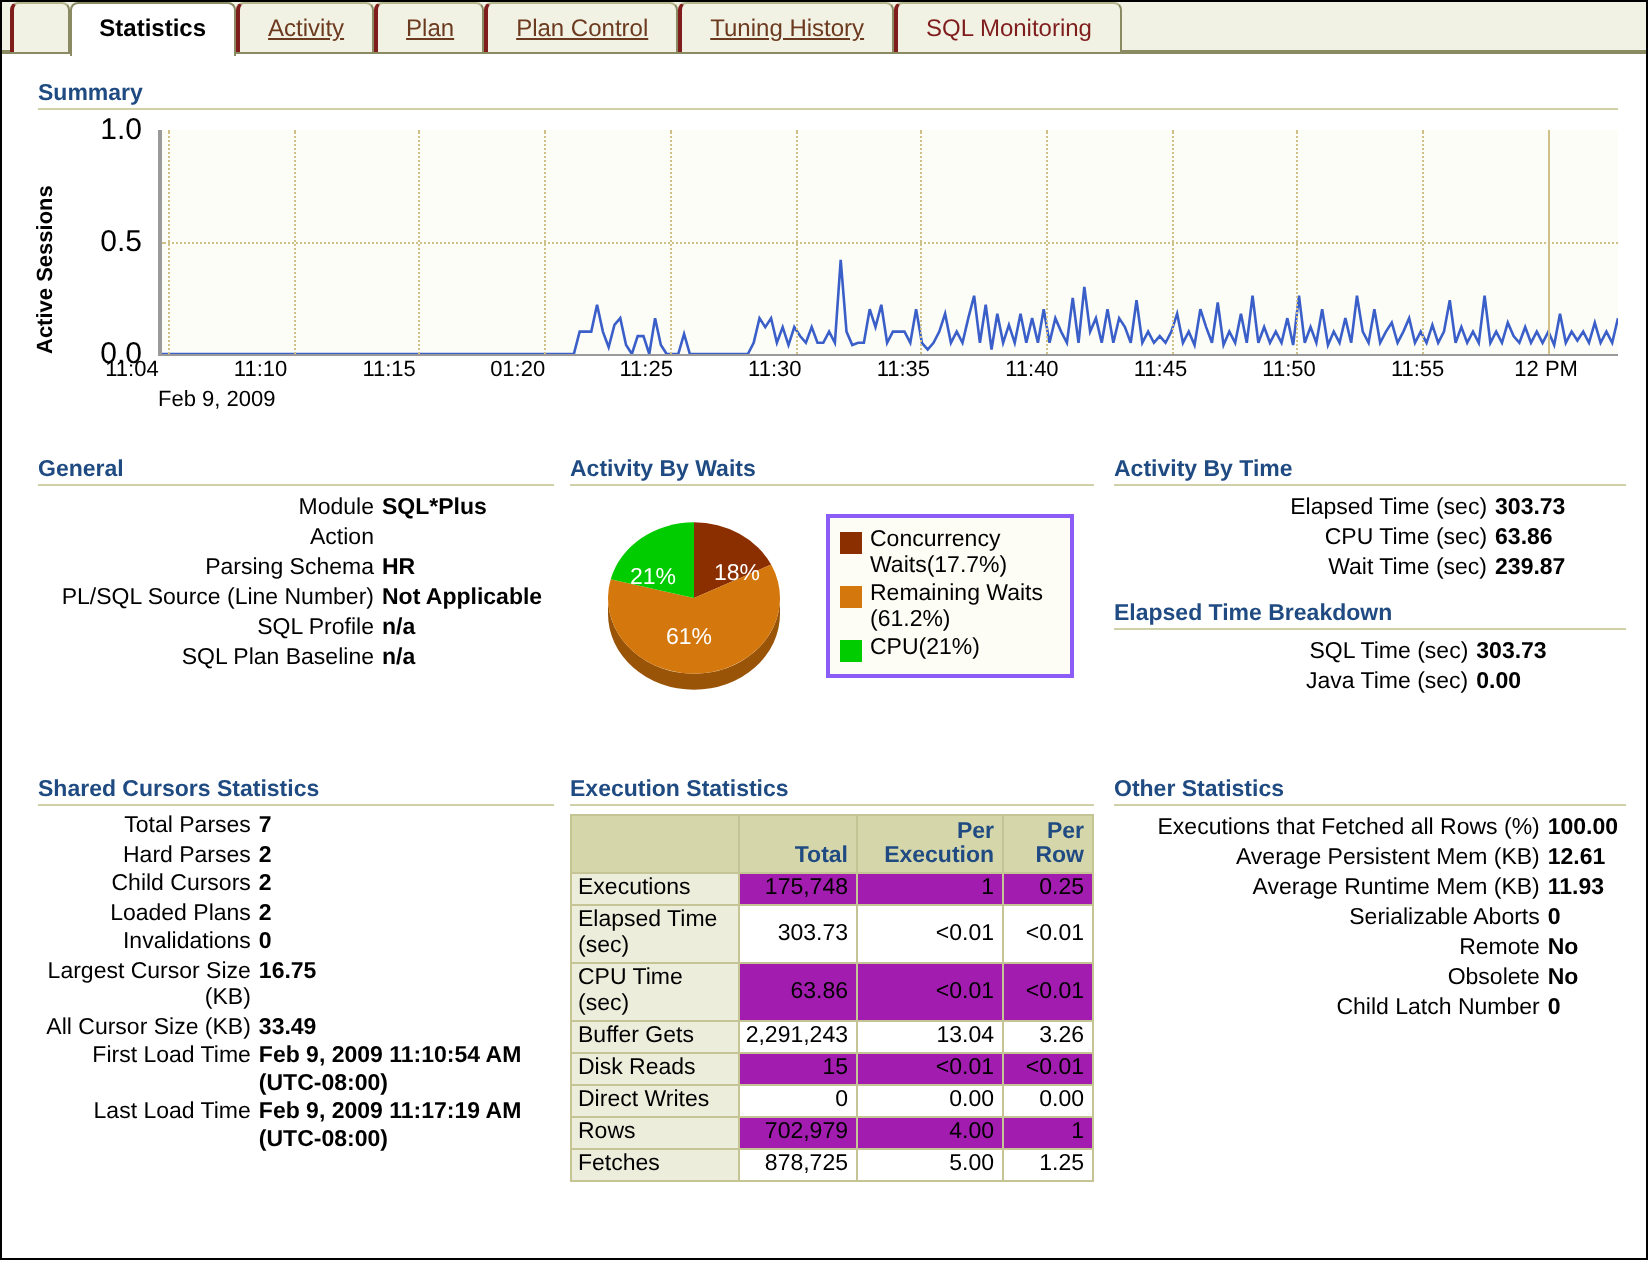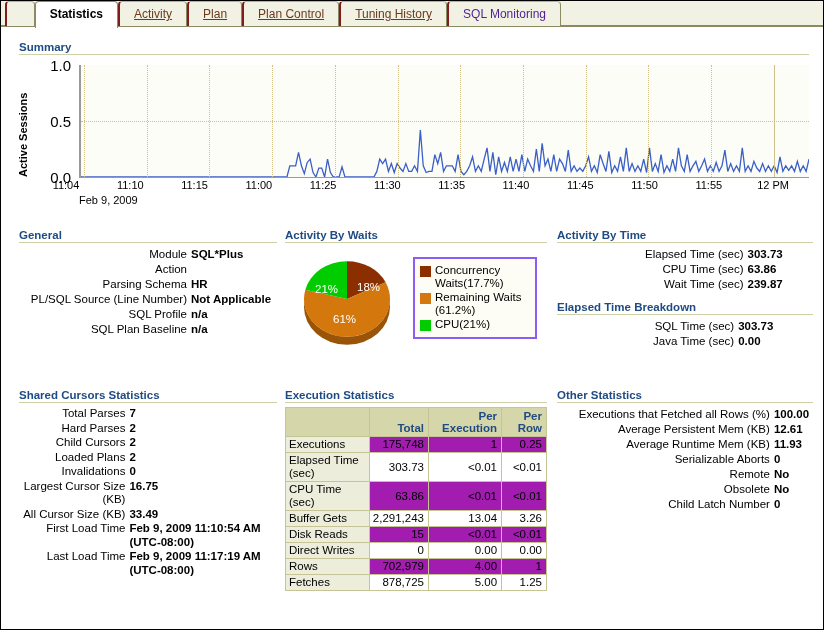--- a/index.html
+++ b/index.html
@@ -53,21 +53,21 @@
     z-index:5;
     height:27px;
     margin-bottom:-2px;
   }
   .tab a{
     color:#6b3a1f;
     text-decoration:underline;
     cursor:pointer;
   }
   .tab.disabled span{
-    color:#4c1d95;
+    color:#7f1d1d;
     text-decoration:none;
   }
 
   
   .sec-head{
     color:#1f4b82;
     font-weight:bold;
     font-size:11.5px;
     padding-bottom:1px;
     border-bottom:1px solid #cfcfa8;
@@ -219,21 +219,21 @@
           <div class="vgrid" style="left: 69.336%;"></div>
           <div class="vgrid" style="left: 77.9529%;"></div>
           <div class="vgrid" style="left: 86.5697%;"></div>
           <div class="vgrid solid" style="left: 95.1866%;"></div>
           <div class="hgrid" style="top: 56px;"></div>
         </div>
       <div id="xticks">
           <div class="xtick" style="left: 0.40107%;">11:04</div>
           <div class="xtick" style="left: 9.01793%;">11:10</div>
           <div class="xtick" style="left: 17.6348%;">11:15</div>
-          <div class="xtick" style="left: 26.2517%;">11:00</div>
+          <div class="xtick" style="left: 26.2517%;">01:20</div>
           <div class="xtick" style="left: 34.8685%;">11:25</div>
           <div class="xtick" style="left: 43.4854%;">11:30</div>
           <div class="xtick" style="left: 52.1023%;">11:35</div>
           <div class="xtick" style="left: 60.7191%;">11:40</div>
           <div class="xtick" style="left: 69.336%;">11:45</div>
           <div class="xtick" style="left: 77.9529%;">11:50</div>
           <div class="xtick" style="left: 86.5697%;">11:55</div>
           <div class="xtick" style="left: 95.1866%;">12 PM</div>
         </div>
       <div id="xdate">Feb 9, 2009</div>

